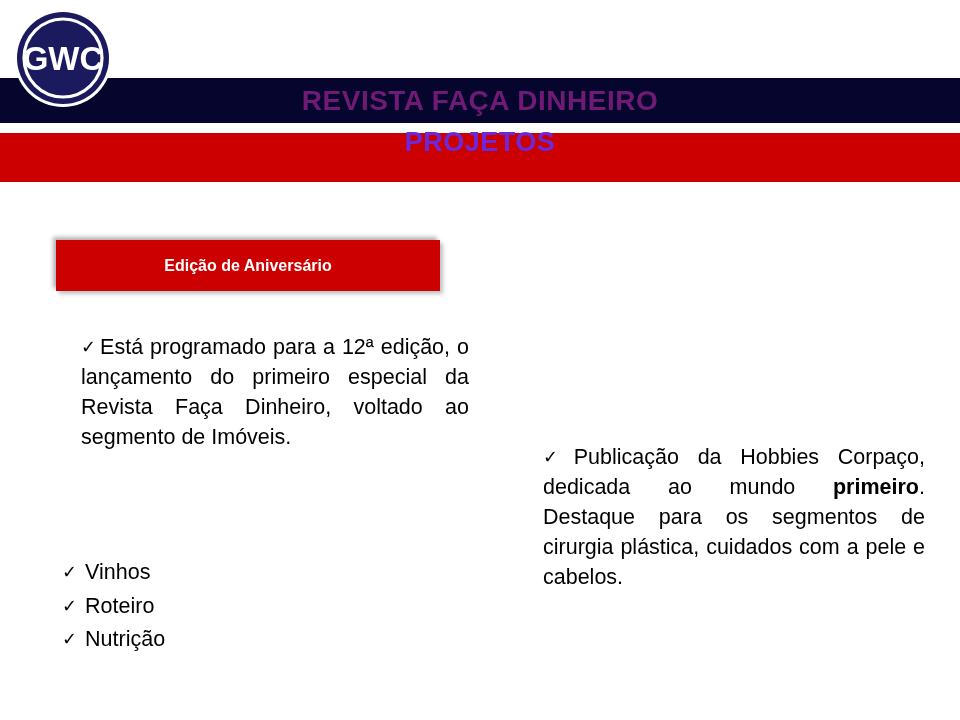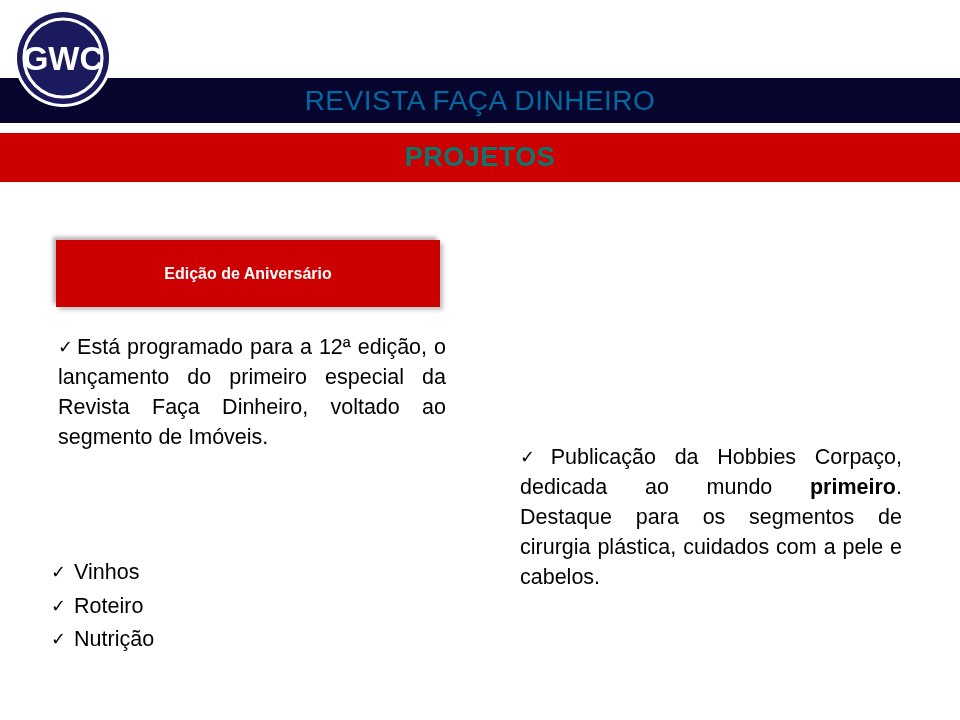--- a/index.html
+++ b/index.html
@@ -33,45 +33,45 @@
   }
 
   .navy-title {
     position: absolute;
     left: 0;
     top: 78px;
     width: 960px;
     height: 45px;
     line-height: 45px;
     text-align: center;
-    color: #0369a1;
+    color: #701a75;
     font-size: 28px;
-    font-weight: normal;
+    font-weight: bold;
     letter-spacing: 0.5px;
     white-space: nowrap;
   }
 
   .red-bar {
     position: absolute;
     left: 0;
     top: 133px;
     width: 960px;
     height: 49px;
     background: #cc0000;
   }
 
   .red-bar-title {
     position: absolute;
     left: 0;
-    top: 133px;
+    top: 118px;
     width: 960px;
     height: 49px;
     line-height: 49px;
     text-align: center;
-    color: #0f766e;
+    color: #6d28d9;
     font-size: 27px;
     font-weight: bold;
     letter-spacing: 0.5px;
     white-space: nowrap;
   }
 
   
   .logo {
     position: absolute;
     left: 11px;
@@ -96,21 +96,21 @@
                  3px  3px 4px rgba(120,120,120,0.45);
     box-sizing: border-box;
     line-height: 1.12;
     padding: 0 6px;
   }
 
   #box-aniversario {
     left: 56px;
     top: 240px;
     width: 384px;
-    height: 67px;
+    height: 51px;
     font-size: 16px;
   }
 
   #box-roteiro {
     left: 64px;
     top: 490px;
     width: 384px;
     height: 58px;
     font-size: 16px;
   }
@@ -126,20 +126,21 @@
   .redbox .line2 { display: block; }
 
   
   .para {
     position: absolute;
     color: #000000;
     font-size: 21.5px;
     line-height: 1.39;
     text-align: justify;
     text-justify: inter-word;
+    margin-left: 23px;
   }
 
   #para-aniversario {
     left: 58px;
     top: 333px;
     width: 388px;
   }
 
   #para-corpaco {
     left: 520px;
@@ -151,21 +152,21 @@
     font-size: 18px;
     vertical-align: 1px;
     margin-right: 3px;
   }
 
   .para b { font-weight: bold; }
 
   
   #bullet-list {
     position: absolute;
-    left: 51px;
+    left: 62px;
     top: 562px;
     width: 300px;
     margin: 0;
     padding: 0;
     list-style: none;
   }
   #bullet-list li {
     color: #000000;
     font-size: 21.5px;
     line-height: 1.0;

